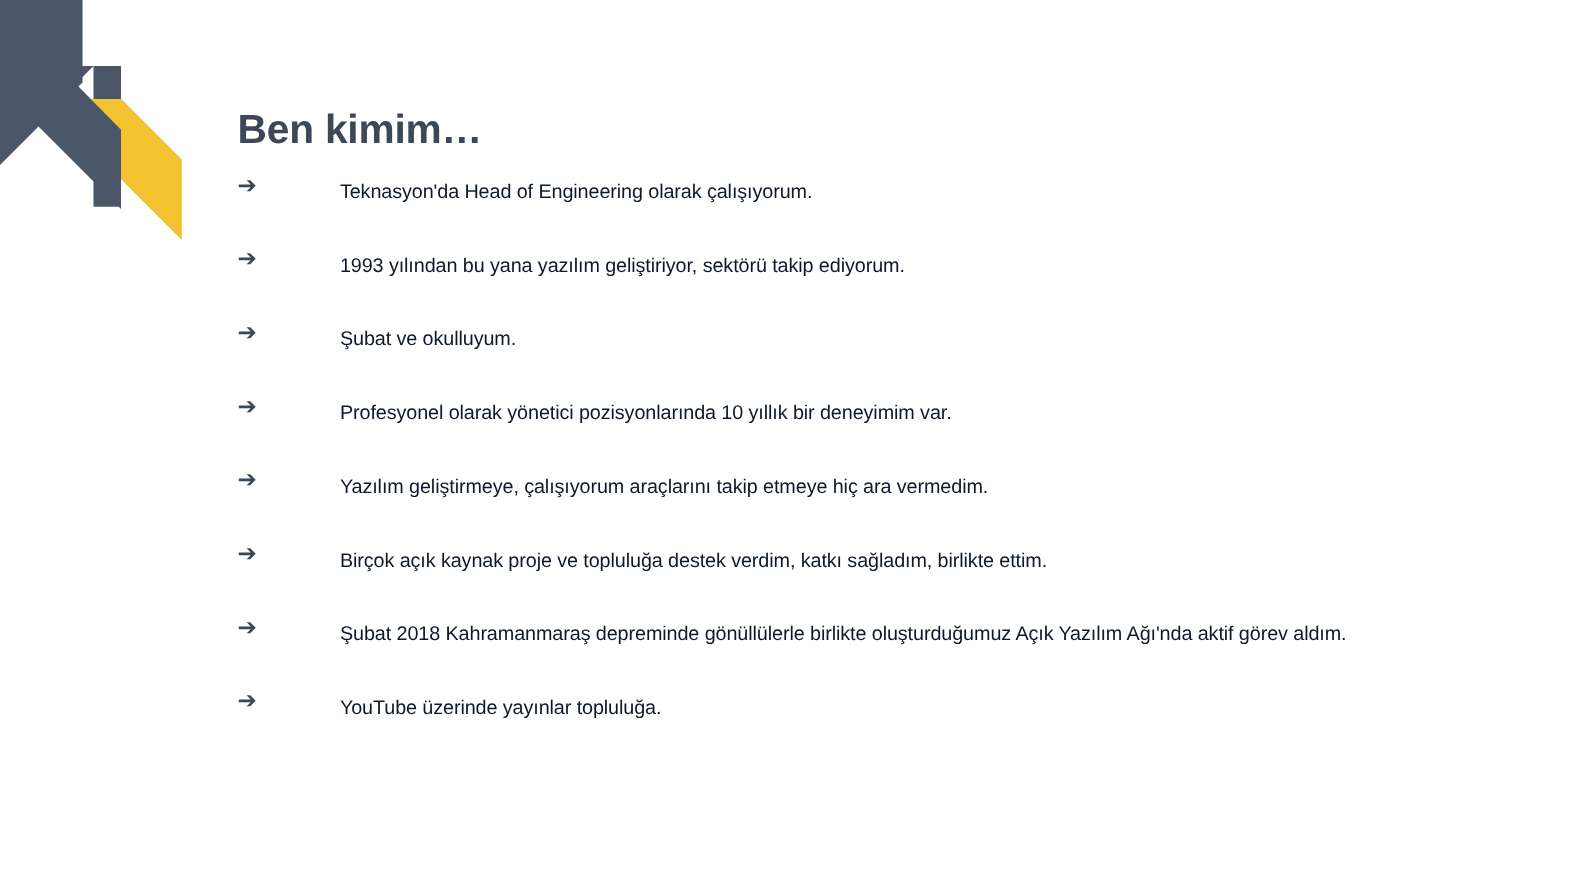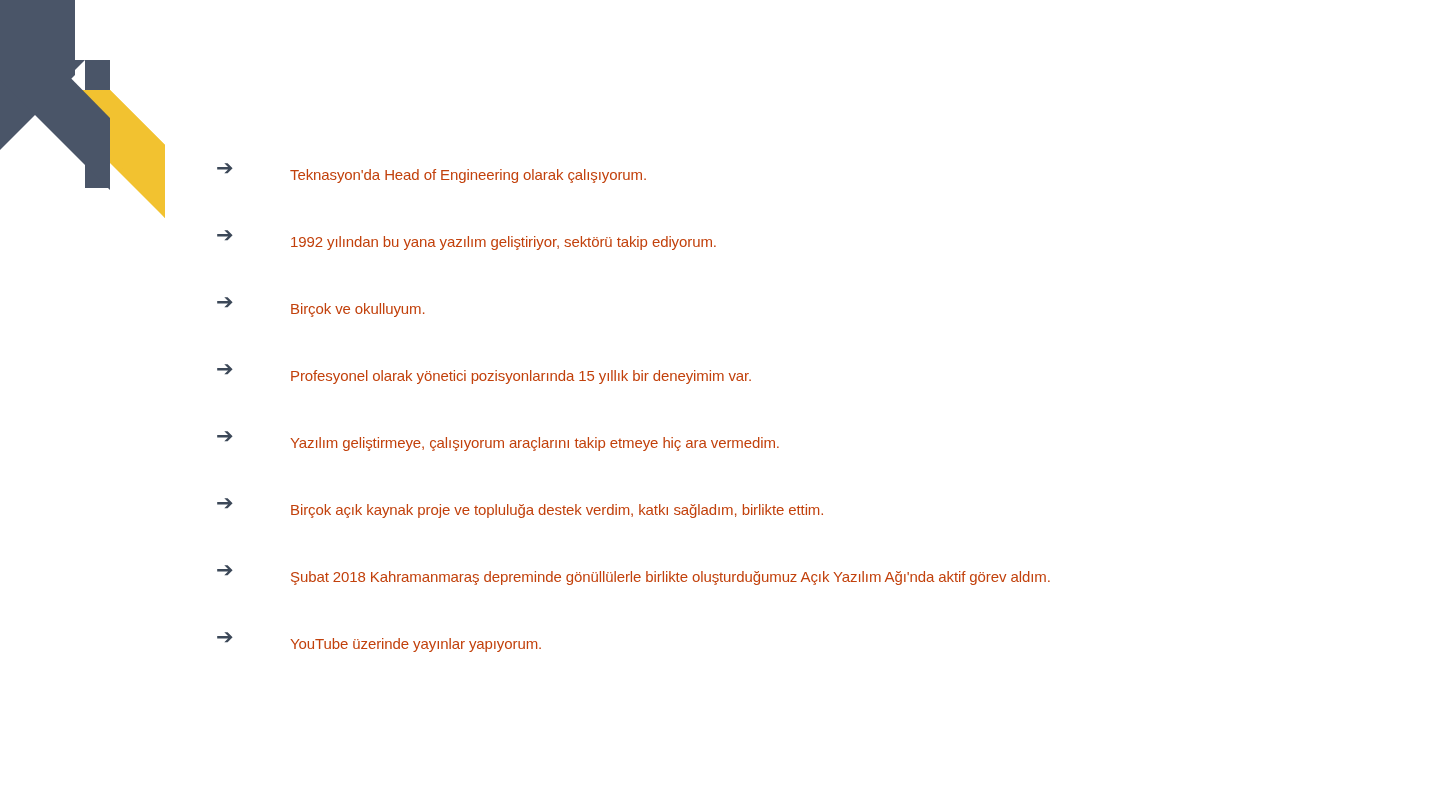--- a/index.html
+++ b/index.html
@@ -62,76 +62,78 @@
     flex: 0 0 auto;
     width: 74px;
     font-size: 21px;
     line-height: 32px;
     color: #3c4858;
     font-family: "DejaVu Sans", sans-serif;
   }
 
   .bullet-text {
     flex: 1 1 auto;
-    font-size: 15px;
+    font-size: 18px;
     line-height: 45px;
-    color: #c2410c;
+    color: #0f172a;
     letter-spacing: -0.1px;
+    margin-left: 19px;
   }
 </style>
 </head>
 <body>
 
 <div class="slide">
 
   <svg class="corner-mark" viewBox="0 0 180 230" xmlns="http://www.w3.org/2000/svg">
     <polygon points="0,60 0,145 85,60 85,188 110,188 110,60 50,60 50,0 0,0" fill="#4a5568"></polygon>
     <polygon points="0,0 0,150 75,75 75,0" fill="#4a5568"></polygon>
     <polygon points="55,90 110,90 165,145 165,218 55,108" fill="#f2c230"></polygon>
     <polygon points="55,90 110,90 165,145 165,218" fill="#f2c230"></polygon>
     <polygon points="0,62 55,62 110,118 110,190 0,80" fill="#4a5568"></polygon>
   </svg>
 
+  <h1 class="slide-title">Ben kimim…</h1>
 
   <div class="bullet-list">
 
     <div class="bullet-item">
       <span class="bullet-arrow">➔</span>
       <span class="bullet-text">Teknasyon'da Head of Engineering olarak çalışıyorum.</span>
     </div>
 
     <div class="bullet-item">
       <span class="bullet-arrow">➔</span>
-      <span class="bullet-text">1992 yılından bu yana yazılım geliştiriyor, sektörü takip ediyorum.</span>
+      <span class="bullet-text">1993 yılından bu yana yazılım geliştiriyor, sektörü takip ediyorum.</span>
     </div>
 
     <div class="bullet-item">
       <span class="bullet-arrow">➔</span>
-      <span class="bullet-text">Birçok ve okulluyum.</span>
+      <span class="bullet-text">Şubat ve okulluyum.</span>
     </div>
 
     <div class="bullet-item">
       <span class="bullet-arrow">➔</span>
-      <span class="bullet-text">Profesyonel olarak yönetici pozisyonlarında 15 yıllık bir deneyimim var.</span>
+      <span class="bullet-text">Profesyonel olarak yönetici pozisyonlarında 10 yıllık bir deneyimim var.</span>
     </div>
 
     <div class="bullet-item">
       <span class="bullet-arrow">➔</span>
       <span class="bullet-text">Yazılım geliştirmeye, çalışıyorum araçlarını takip etmeye hiç ara vermedim.</span>
     </div>
 
     <div class="bullet-item">
       <span class="bullet-arrow">➔</span>
       <span class="bullet-text">Birçok açık kaynak proje ve topluluğa destek verdim, katkı sağladım, birlikte ettim.</span>
     </div>
 
     <div class="bullet-item">
       <span class="bullet-arrow">➔</span>
       <span class="bullet-text">Şubat 2018 Kahramanmaraş depreminde gönüllülerle birlikte oluşturduğumuz Açık Yazılım Ağı'nda aktif görev aldım.</span>
     </div>
 
     <div class="bullet-item">
       <span class="bullet-arrow">➔</span>
-      <span class="bullet-text">YouTube üzerinde yayınlar yapıyorum.</span>
+      <span class="bullet-text">YouTube üzerinde yayınlar topluluğa.</span>
     </div>
 
   </div>
 </div>
 
 </body></html>

